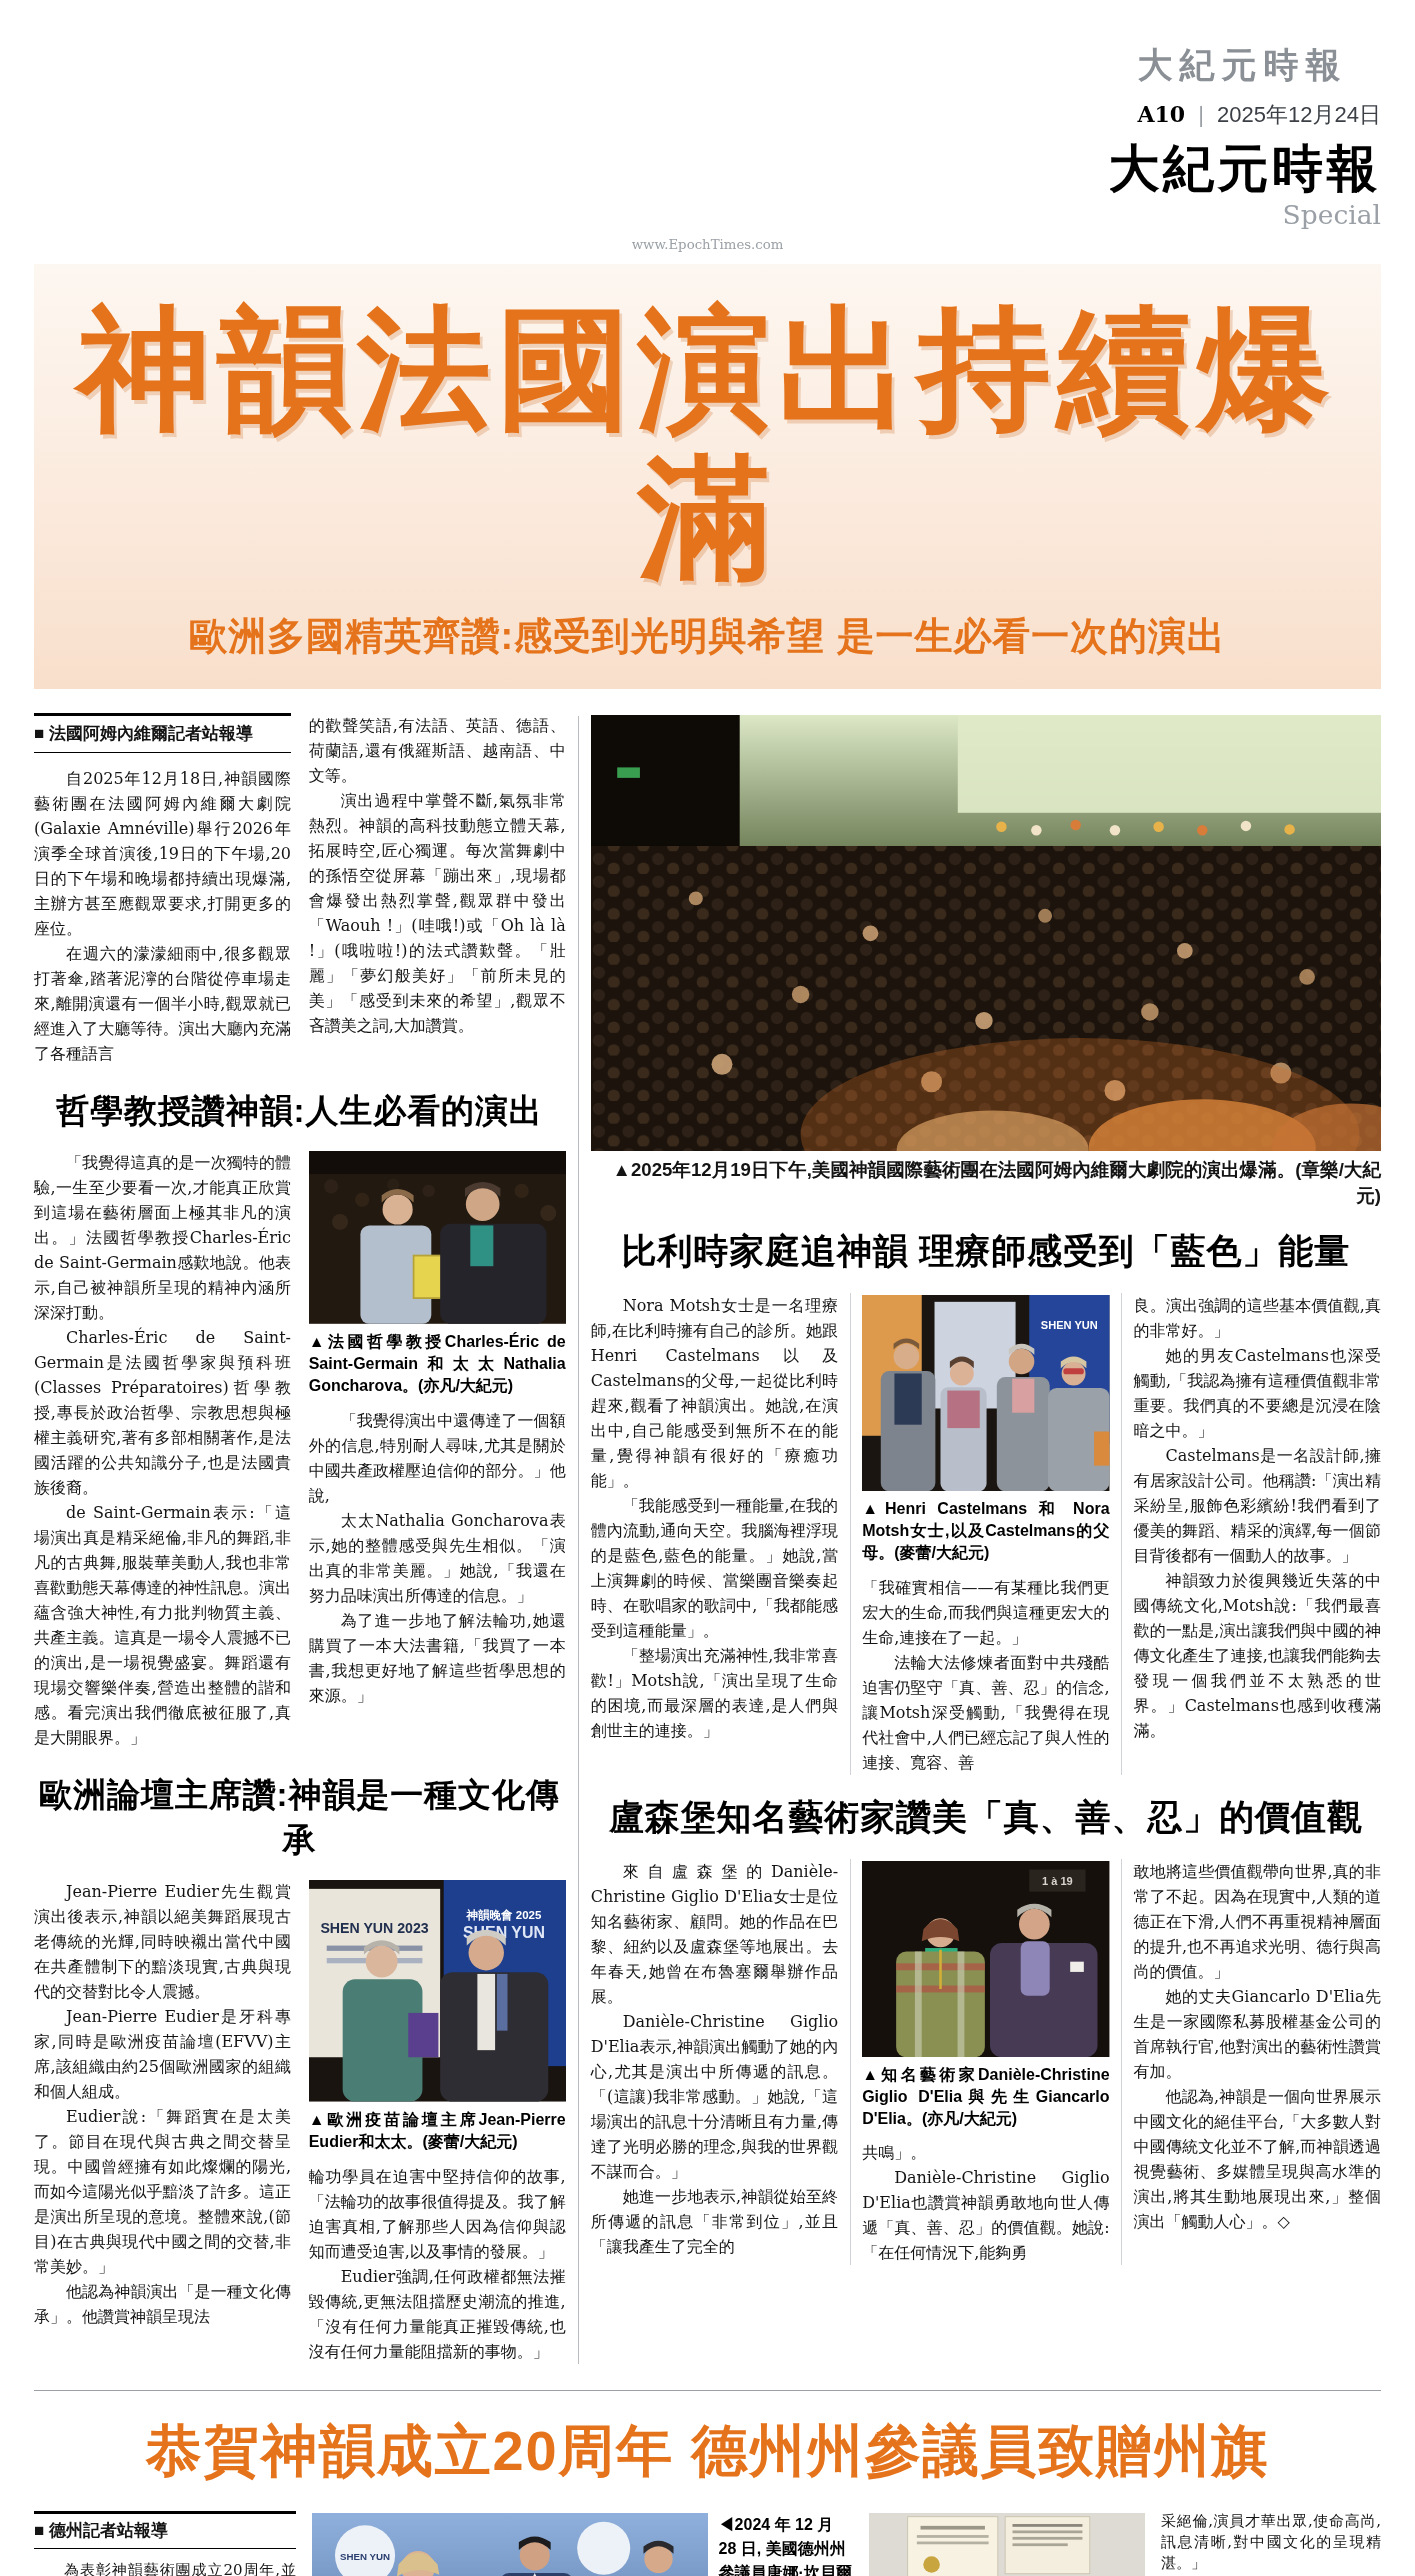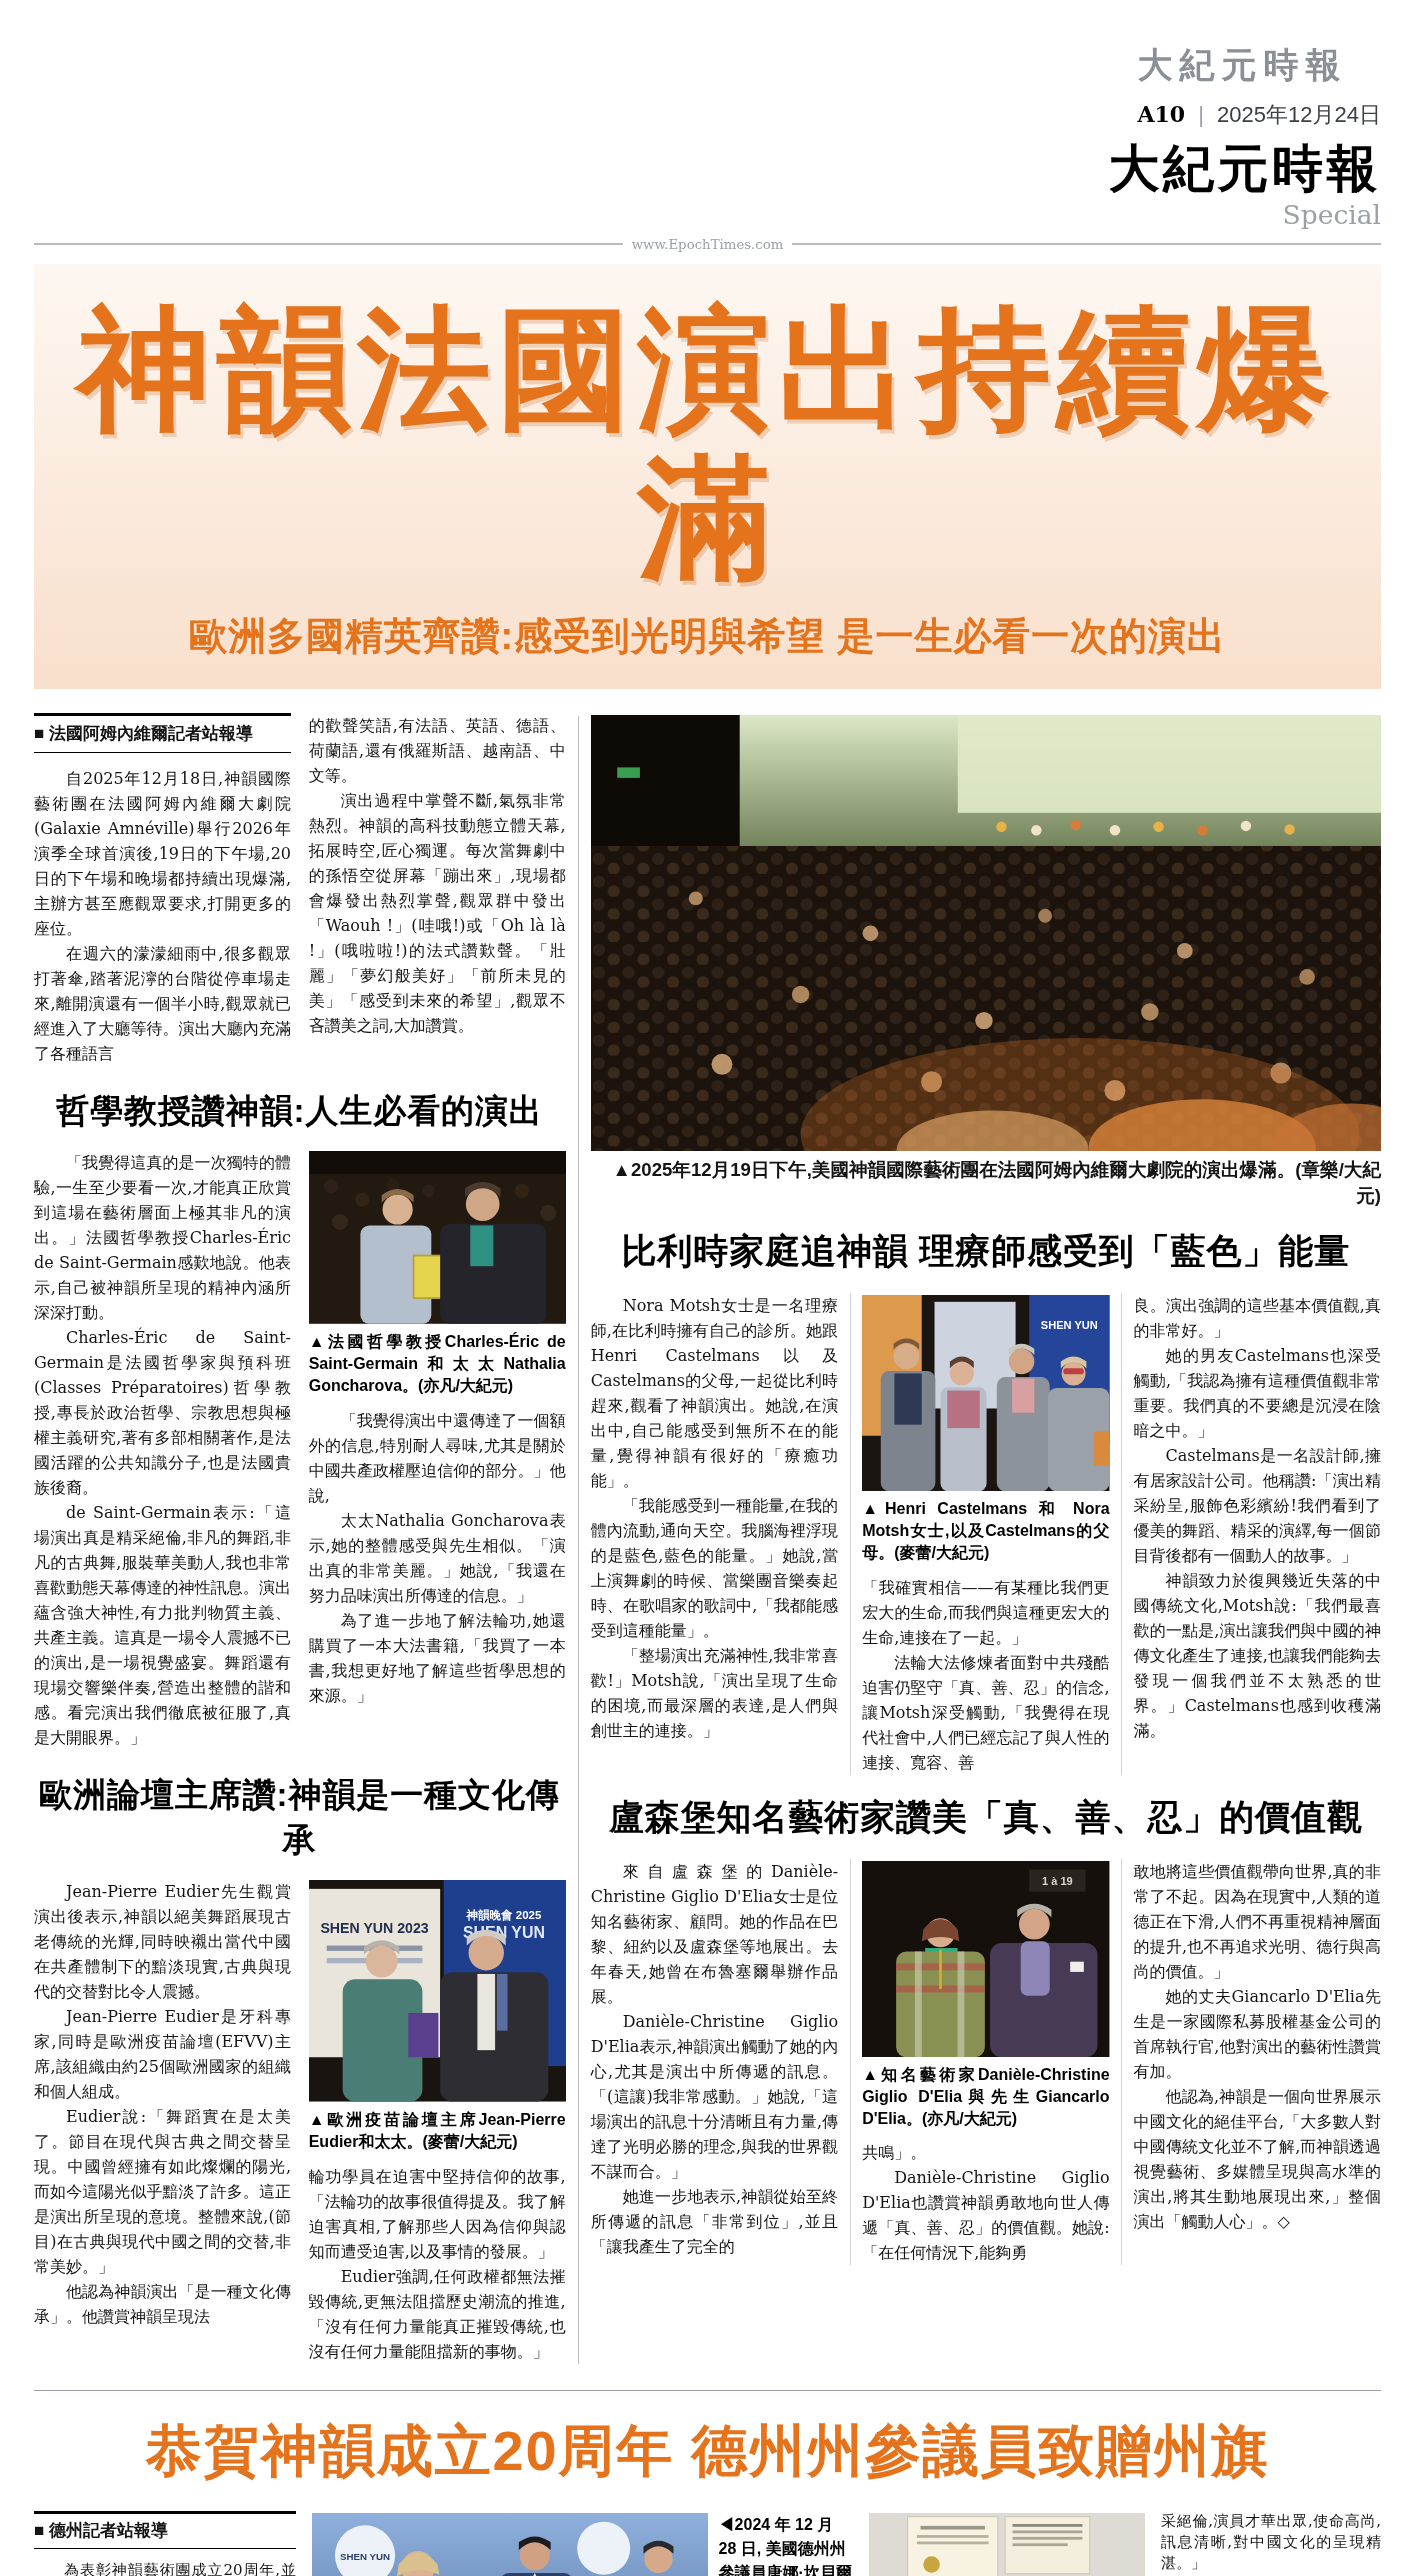--- a/index.html
+++ b/index.html
@@ -6,21 +6,21 @@
   .page{width:1415px;margin:0 auto;background:#fff;color:#141414;
         font-family:"DejaVu Serif","Liberation Serif",serif;position:relative;overflow:hidden;}
   
   .header{display:flex;justify-content:center;align-items:flex-end;padding:42px 34px 5.3px;flex-direction:column;}
   .logo{font-weight:bold;font-size:35px;color:#8b9096;letter-spacing:7px;font-family:"DejaVu Serif",serif;}
   .meta{margin-top:10.6px;font-family:"Liberation Sans",sans-serif;font-size:22px;color:#3c4046;}
   .meta b{color:#000;font-family:"DejaVu Serif",serif;}
   .meta .sep{color:#9aa0a6;margin:0 7px;font-weight:400;}
   .htitle{font-family:"Liberation Sans",sans-serif;font-weight:900;font-size:51px;color:#000;letter-spacing:3.5px;transform:translateY(5.3px);}
   .hspecial{font-size:26.5px;color:#9aa0a6;font-family:"DejaVu Serif",serif;}
-  .rulebar{display:flex;align-items:center;margin:1.8px 34px 0;}
+  .rulebar{display:flex;align-items:center;margin:1.8px 34px 0;flex-direction:column;}
   .rulebar .line{flex:1;height:1.8px;background:#b9bcc0;}
   .rulebar .site{font-size:13.3px;color:#9aa0a6;padding:0 8.8px;font-family:"DejaVu Serif",serif;}
   
   .banner{margin:12.4px 34px 0;padding:30px 8.8px 23px;text-align:center;
           background:linear-gradient(180deg,#fdf7f1 0%,#fbeadd 55%,#f8dfcb 100%);}
   .banner h1{margin:0;color:#e5731c;font-family:"DejaVu Serif",serif;font-weight:700;
              font-size:133px;line-height:1.12;letter-spacing:7px;
              text-shadow:2.7px 3.5px 0 rgba(196,92,14,.22);}
   .banner .sub{margin:19.5px 3.5px 3.5px;color:#e5731c;font-family:"Liberation Sans",sans-serif;
                font-weight:bold;font-size:38px;letter-spacing:0.9px;}

